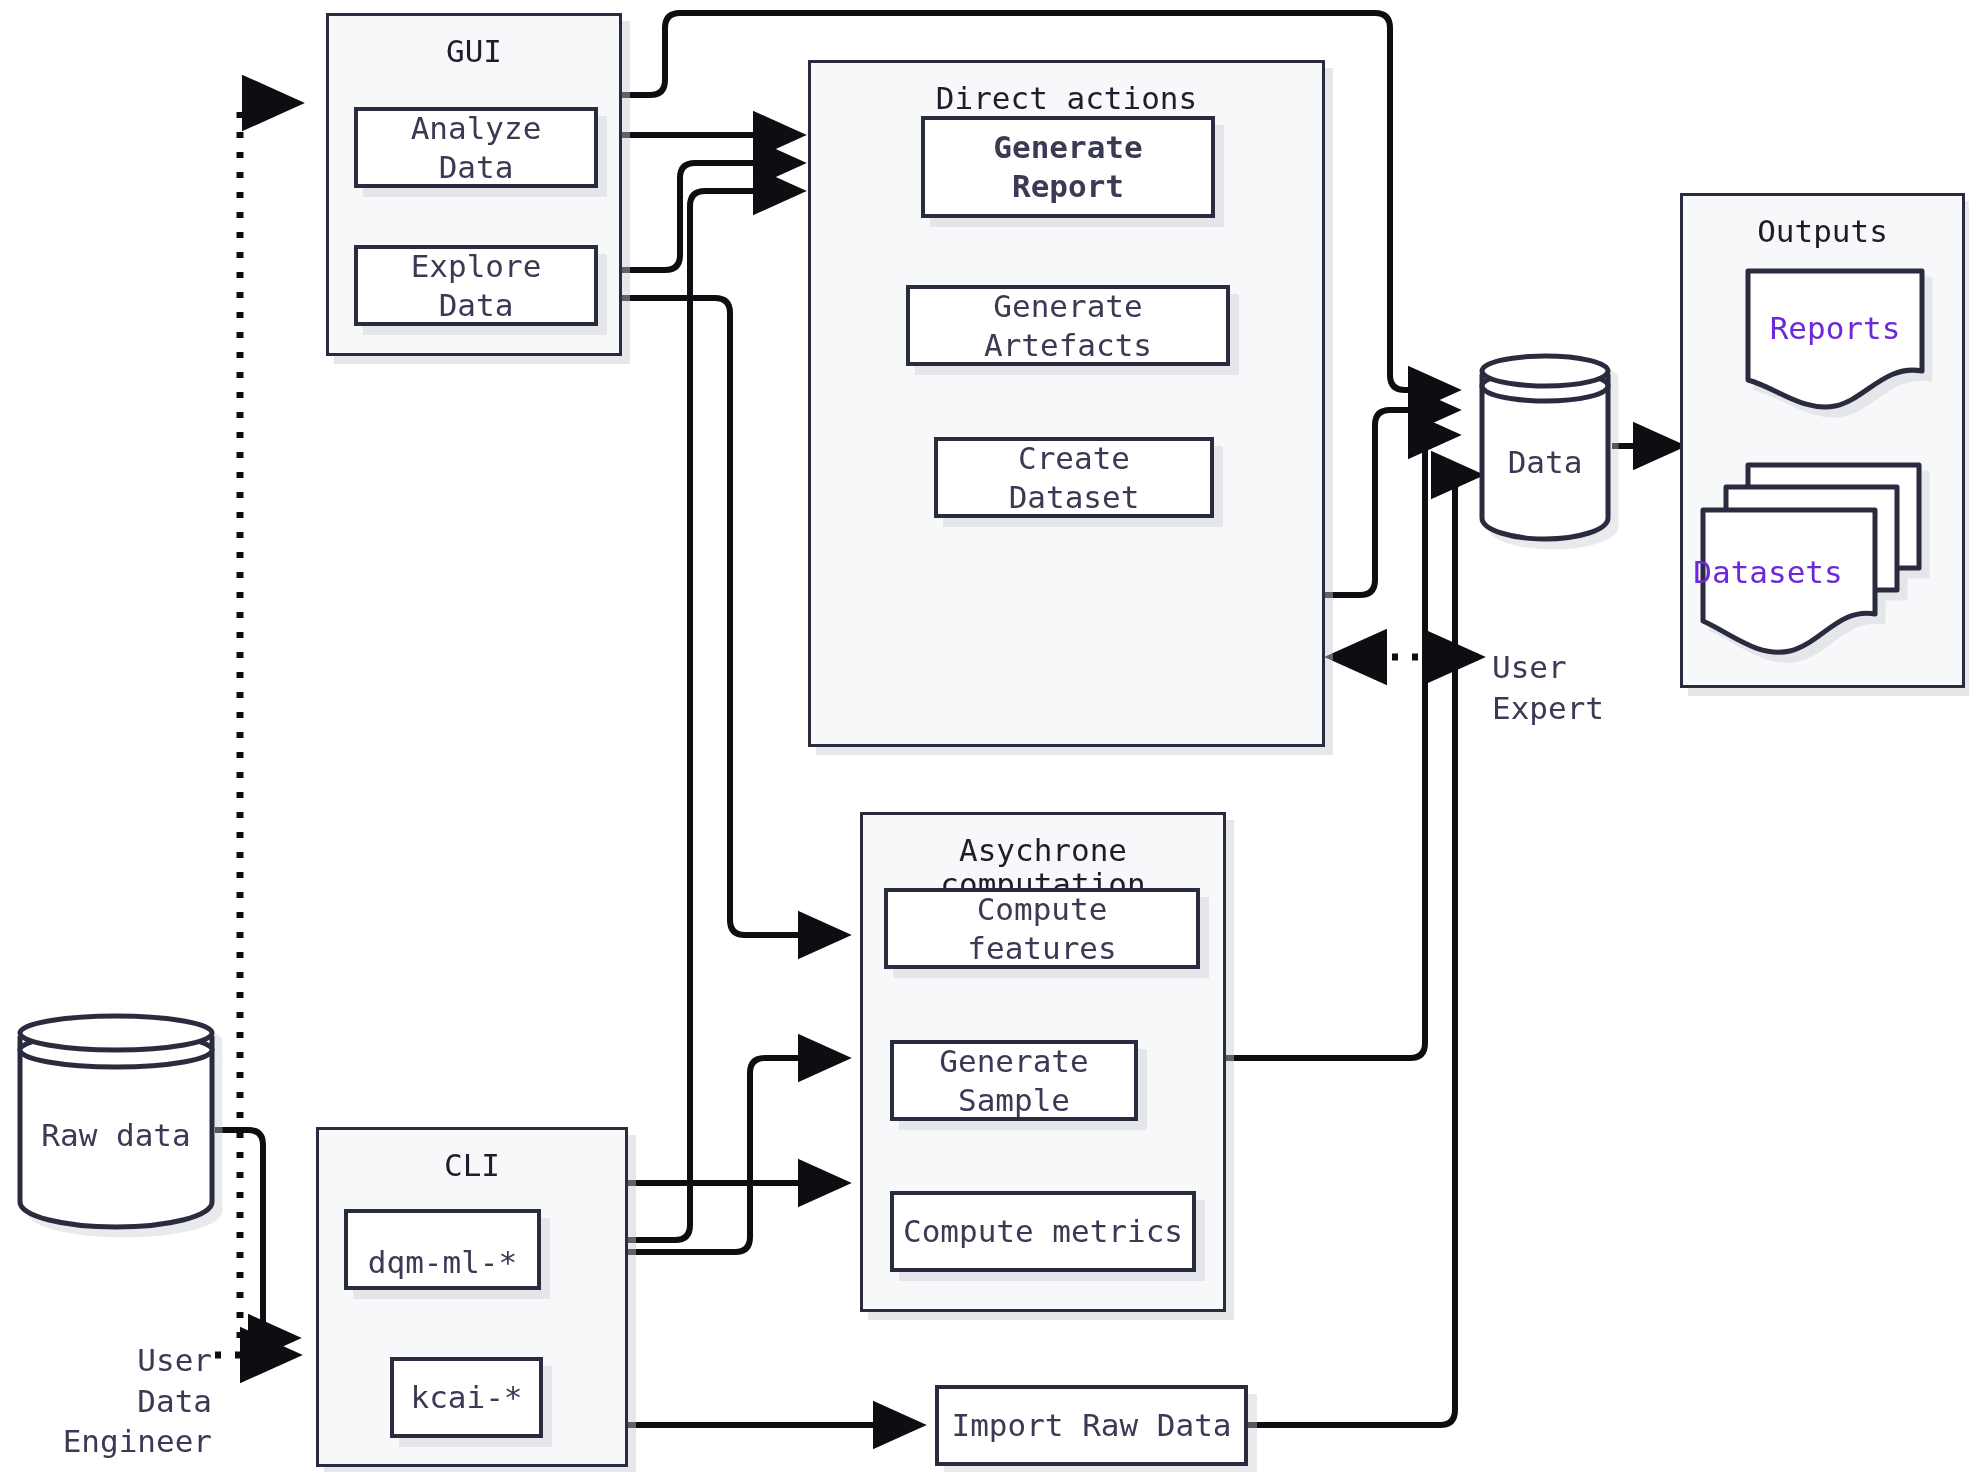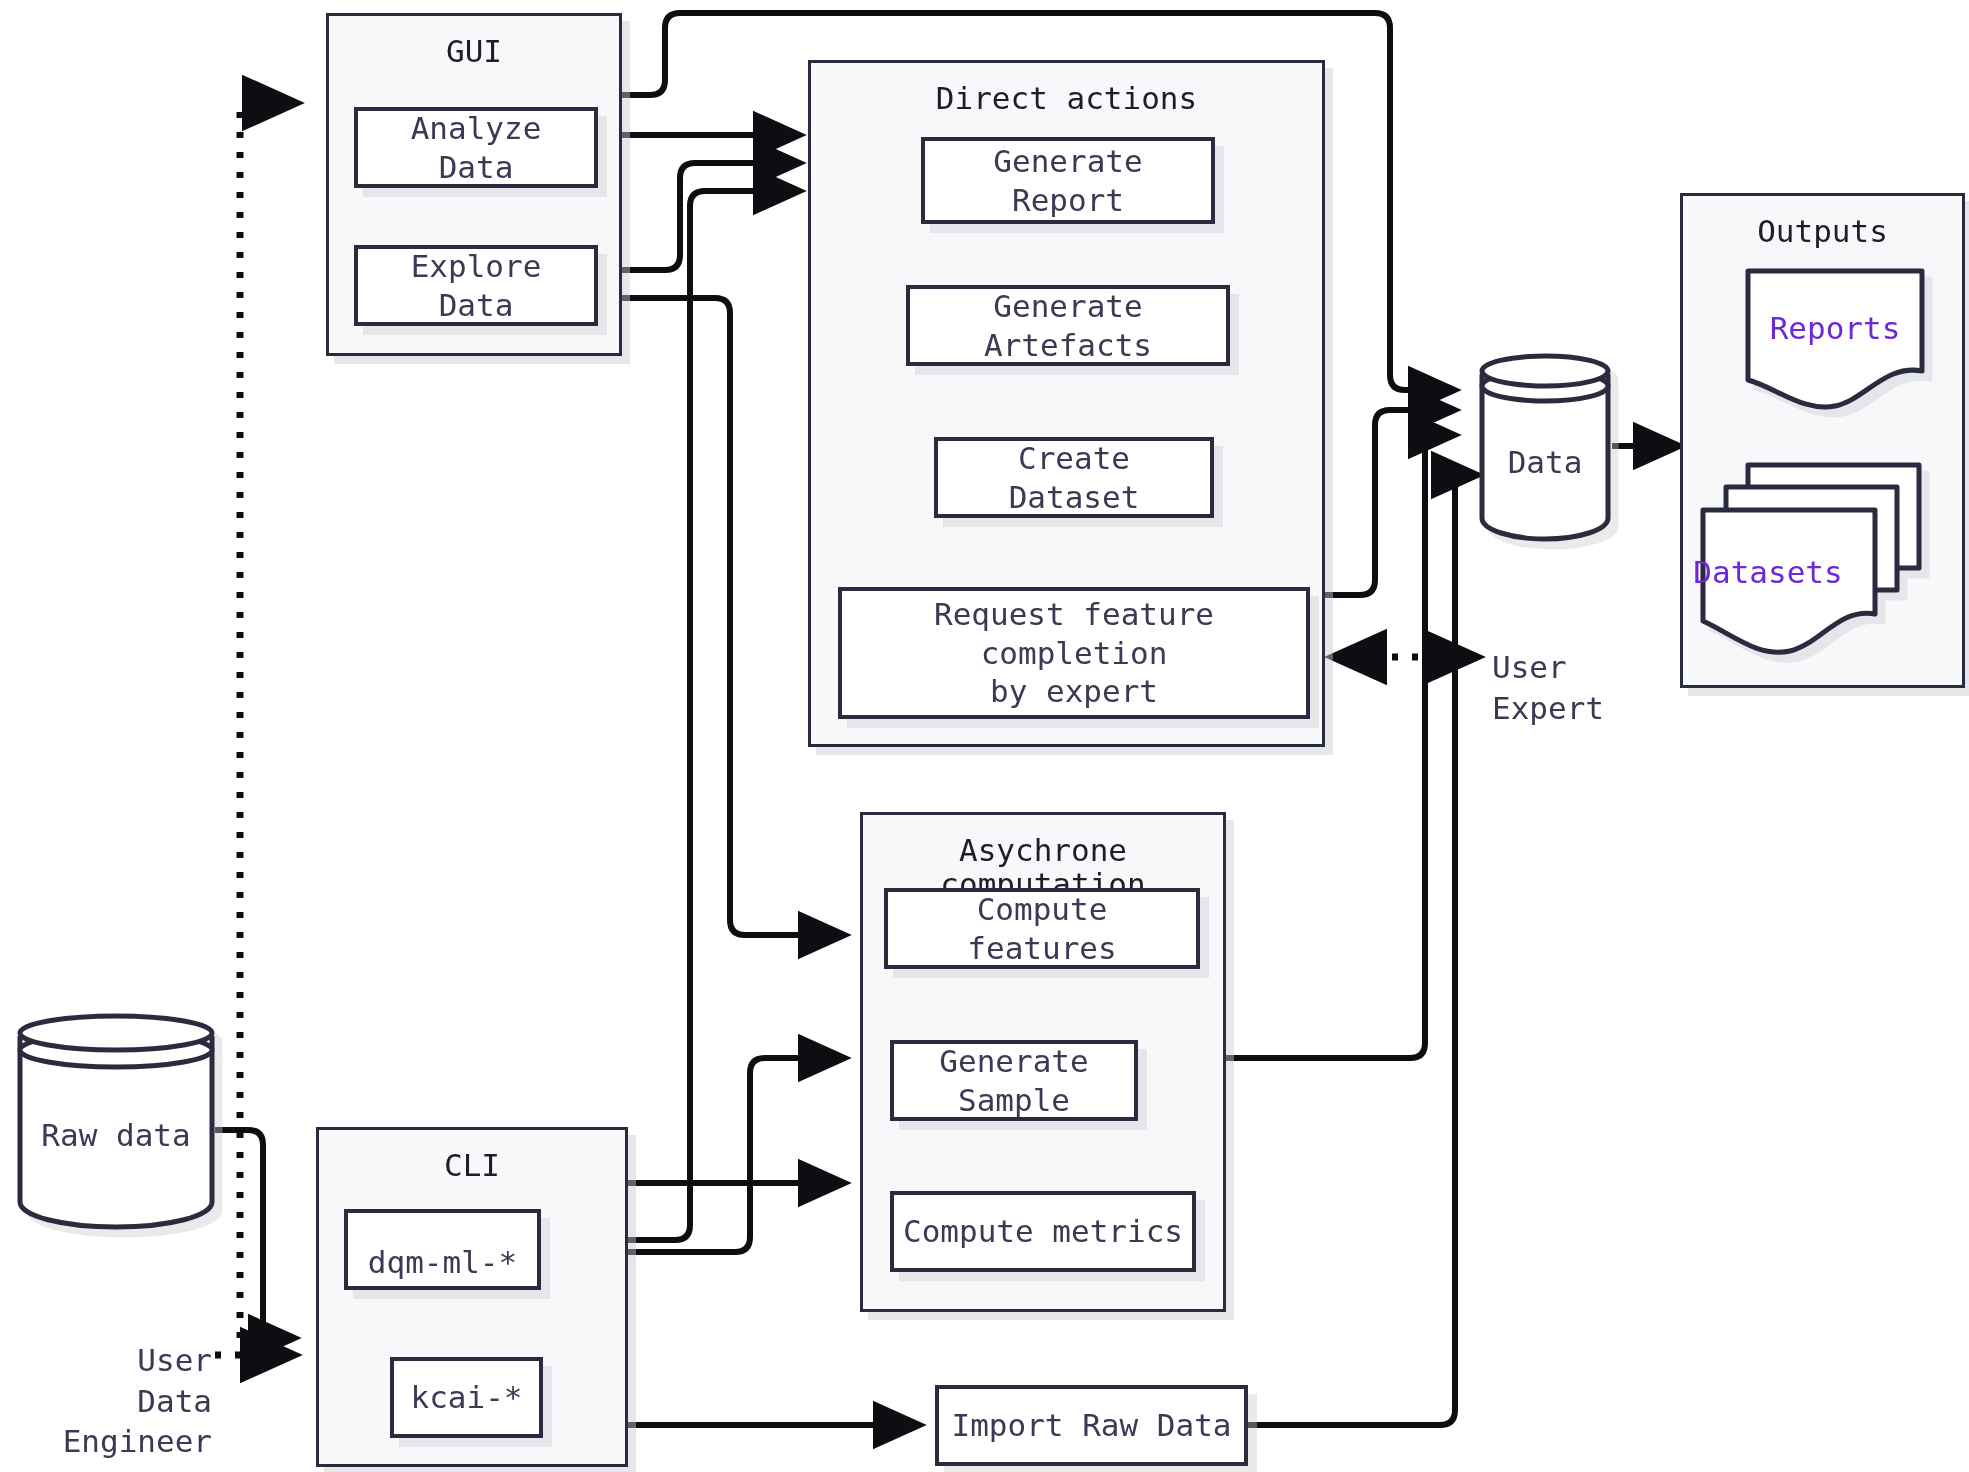--- a/index.html
+++ b/index.html
@@ -150,32 +150,28 @@
   <div class="node box" style="left:354px; top:107px; width:244px; height:81px;">
     <span>Analyze Data</span>
   </div>
   <div class="node box" style="left:354px; top:245px; width:244px; height:81px;">
     <span>Explore Data</span>
   </div>
 
   <div class="node group" style="left:808px; top:60px; width:517px; height:687px;">
     <div class="group-title" style="top:18px;">Direct actions</div>
   </div>
-  <div class="node box" style="left:921px; top:137px; width:294px; height:87px;">
+  <div class="node box" style="left:921px; top:116px; width:294px; height:102px;font-weight:bold;">
     <span>Generate Report</span>
   </div>
   <div class="node box" style="left:906px; top:285px; width:324px; height:81px;">
     <span>Generate Artefacts</span>
   </div>
   <div class="node box" style="left:934px; top:437px; width:280px; height:81px;">
     <span>Create Dataset</span>
-  </div>
-  <div class="node box" style="left:838px; top:587px; width:472px; height:132px;">
-    <span style="white-space:pre-line;">Request feature completion
-by expert</span>
   </div>
 
   <div class="node group" style="left:860px; top:812px; width:366px; height:500px;">
     <div class="group-title" style="top:18px;">Asychrone computation</div>
   </div>
   <div class="node box" style="left:884px; top:888px; width:316px; height:81px;">
     <span>Compute features</span>
   </div>
   <div class="node box" style="left:890px; top:1040px; width:248px; height:81px;">
     <span>Generate Sample</span>

